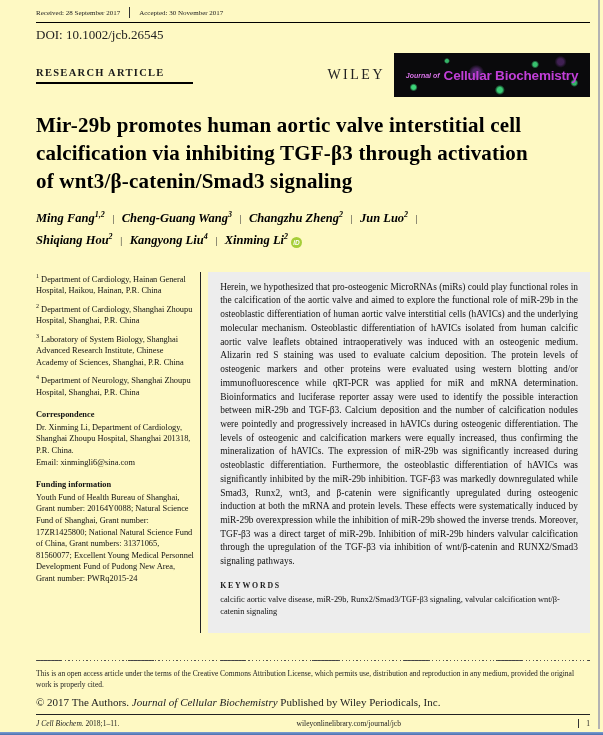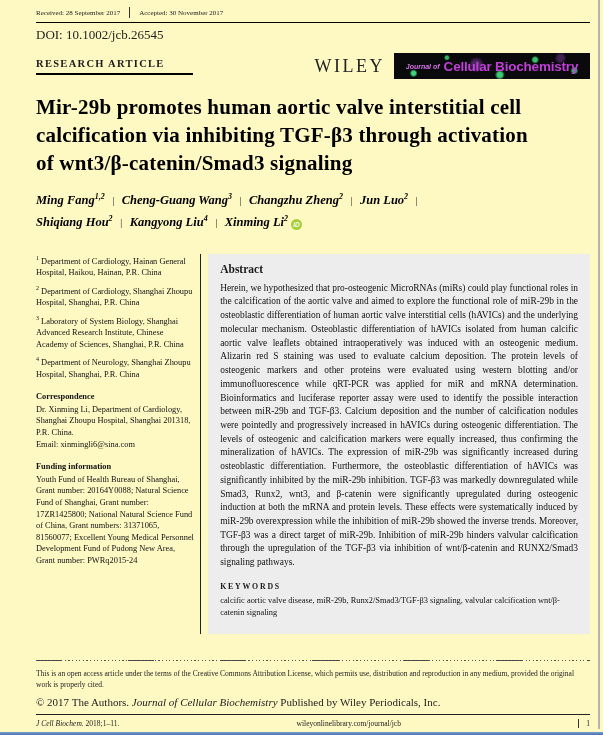--- a/index.html
+++ b/index.html
@@ -14,23 +14,23 @@
   
   .meta-row { display:flex; align-items:center; font-size:7px; color:#222; margin-top:2px; }
   .meta-divider { width:1px; height:11px; background:#333; margin:0 9px; }
   .top-rule { border-top:1.4px solid #000; margin-top:4px; }
   .doi-line { font-size:13px; color:#222; margin-top:4px; }
 
   .header-row { display:flex; justify-content:space-between; align-items:center; margin-top:10px; }
   .research-article { font-size:10.5px; font-weight:bold; letter-spacing:1.3px;
     border-bottom:2px solid #000; padding:0 28px 4px 0; }
   .brand { display:flex; align-items:center; gap:9px; }
-  .wiley { font-size:18px; letter-spacing:2.5px; color:#222; }
+  .wiley { font-size:14px; letter-spacing:2.5px; color:#222; }
   .banner {
-    width:196px; height:26px; display:flex; align-items:center; justify-content:center; gap:4px;
+    width:196px; height:44px; display:flex; align-items:center; justify-content:center; gap:4px;
     background-color:#0a0a0c;
     background-image:
       radial-gradient(circle at 10% 78%, rgba(63,224,127,.95) 0 2px, transparent 4px),
       radial-gradient(circle at 27% 18%, rgba(63,224,127,.8) 0 1.5px, transparent 3px),
       radial-gradient(circle at 54% 84%, rgba(63,224,127,.9) 0 2.5px, transparent 5px),
       radial-gradient(circle at 72% 26%, rgba(63,224,127,.85) 0 2px, transparent 4px),
       radial-gradient(circle at 92% 68%, rgba(63,224,127,.8) 0 2px, transparent 4px),
       radial-gradient(circle at 42% 45%, rgba(130,60,170,.55) 0 4px, transparent 8px),
       radial-gradient(circle at 85% 20%, rgba(130,60,170,.45) 0 3px, transparent 6px);
   }
@@ -137,21 +137,20 @@
         <div>Dr. Xinming Li, Department of Cardiology, Shanghai Zhoupu Hospital, Shanghai 201318, P.R. China.</div>
         <div>Email: xinmingli6@sina.com</div>
 
         <div class="left-head">Funding information</div>
         <div>Youth Fund of Health Bureau of Shanghai, Grant number: 20164Y0088; Natural Science Fund of Shanghai, Grant number: 17ZR1425800; National Natural Science Fund of China, Grant numbers: 31371065, 81560077; Excellent Young Medical Personnel Development Fund of Pudong New Area, Grant number: PWRq2015-24</div>
       </div>
 
       <div class="col-divider"></div>
 
       <div class="abstract-box">
-        <div class="abstract-head">Abstract</div>
         <div class="abstract-body">Herein, we hypothesized that pro-osteogenic MicroRNAs (miRs) could play functional roles in the calcification of the aortic valve and aimed to explore the functional role of miR-29b in the osteoblastic differentiation of human aortic valve interstitial cells (hAVICs) and the underlying molecular mechanism. Osteoblastic differentiation of hAVICs isolated from human calcific aortic valve leaflets obtained intraoperatively was induced with an osteogenic medium. Alizarin red S staining was used to evaluate calcium deposition. The protein levels of osteogenic markers and other proteins were evaluated using western blotting and/or immunofluorescence while qRT-PCR was applied for miR and mRNA determination. Bioinformatics and luciferase reporter assay were used to identify the possible interaction between miR-29b and TGF-β3. Calcium deposition and the number of calcification nodules were pointedly and progressively increased in hAVICs during osteogenic differentiation. The levels of osteogenic and calcification markers were equally increased, thus confirming the mineralization of hAVICs. The expression of miR-29b was significantly increased during osteoblastic differentiation. Furthermore, the osteoblastic differentiation of hAVICs was significantly inhibited by the miR-29b inhibition. TGF-β3 was markedly downregulated while Smad3, Runx2, wnt3, and β-catenin were significantly upregulated during osteogenic induction at both the mRNA and protein levels. These effects were systematically induced by miR-29b overexpression while the inhibition of miR-29b showed the inverse trends. Moreover, TGF-β3 was a direct target of miR-29b. Inhibition of miR-29b hinders valvular calcification through the upregulation of the TGF-β3 via inhibition of wnt/β-catenin and RUNX2/Smad3 signaling pathways.</div>
         <div class="kw-head">KEYWORDS</div>
         <div class="kw-text">calcific aortic valve disease, miR-29b, Runx2/Smad3/TGF-β3 signaling, valvular calcification wnt/β-catenin signaling</div>
       </div>
     </div>
   </div>
 
   <div class="footer">
     <div class="dashdot"></div>
     <div class="license">This is an open access article under the terms of the Creative Commons Attribution License, which permits use, distribution and reproduction in any medium, provided the original work is properly cited.</div>

